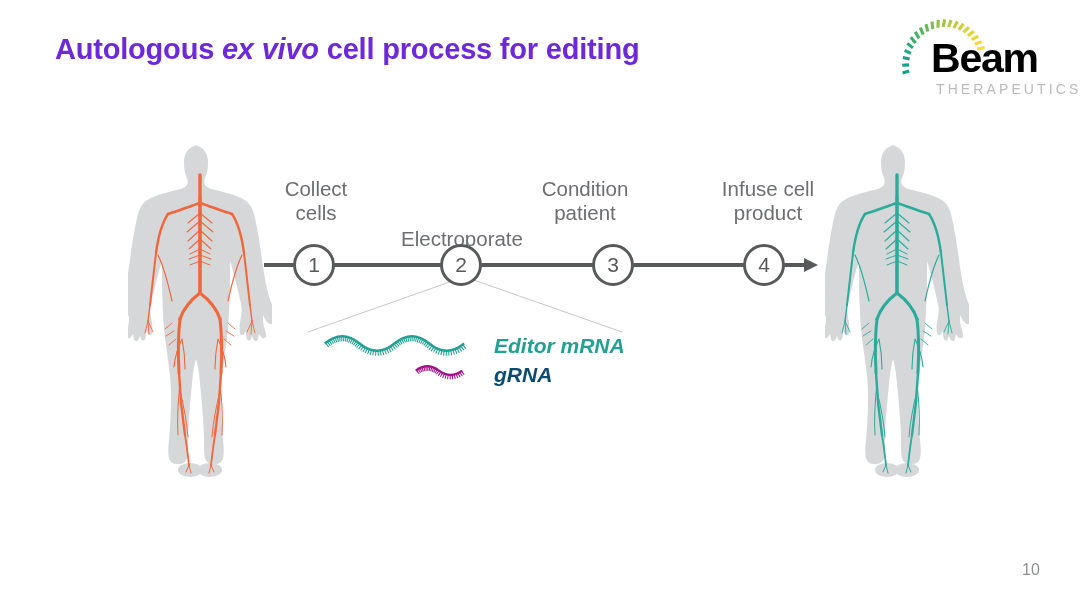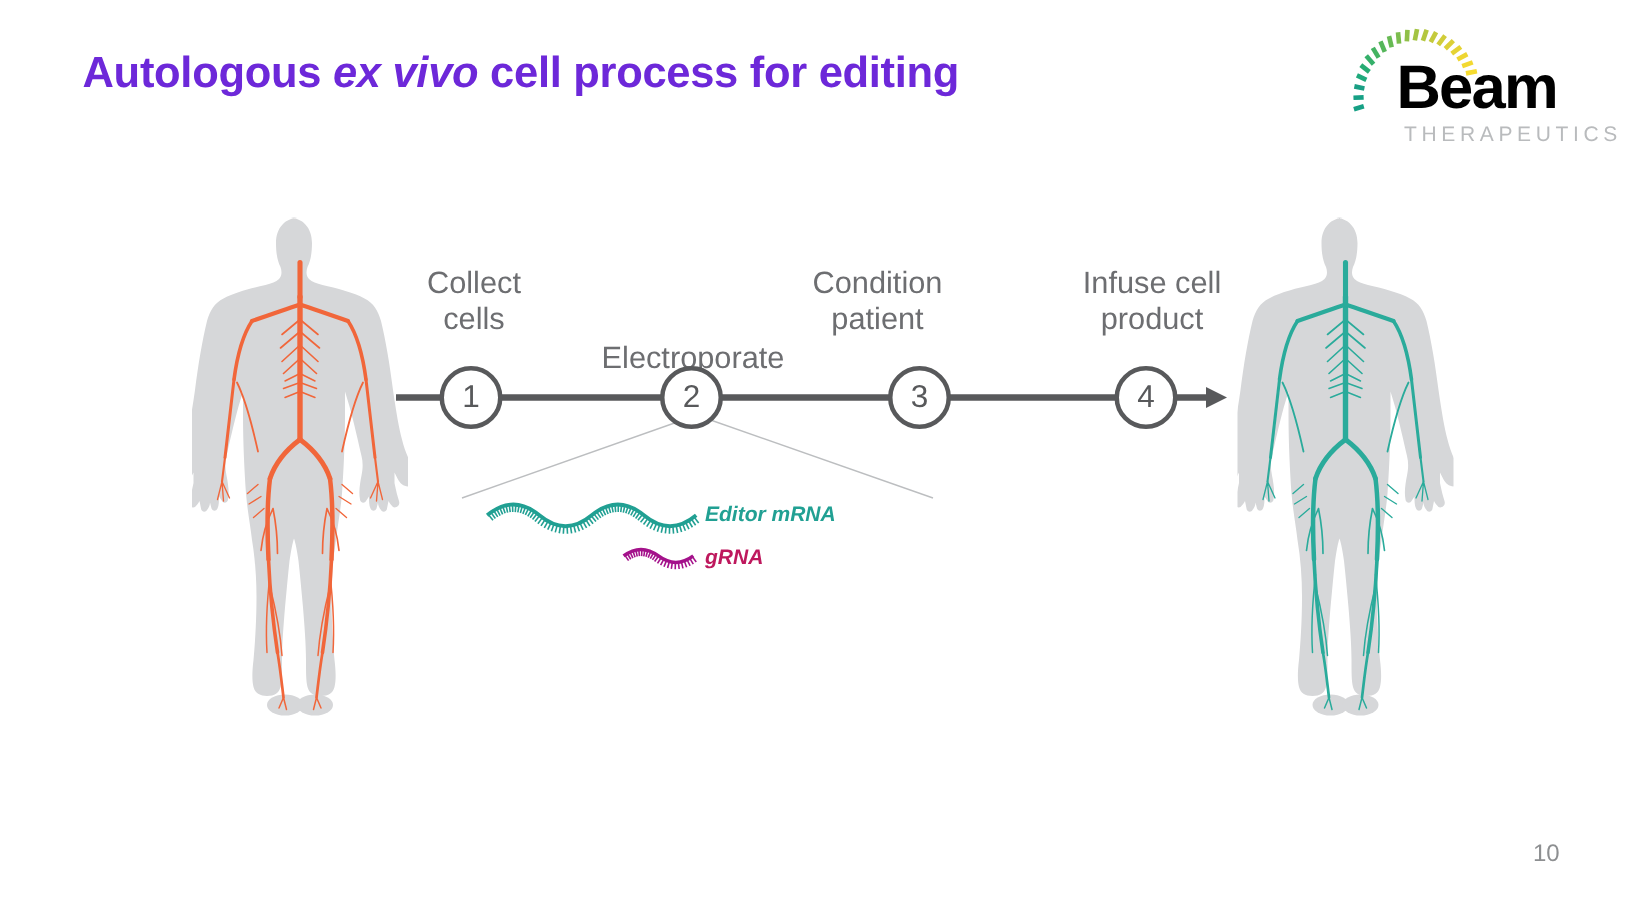--- a/index.html
+++ b/index.html
@@ -105,27 +105,28 @@
   #circle-3 { left: 592px; top: 244px; }
   #circle-4 { left: 743px; top: 244px; }
 
   #flow-arrow { position: absolute; left: 262px; top: 240px; z-index: 1; }
   #callout-lines { position: absolute; left: 300px; top: 276px; z-index: 0; }
 
   
   #payload { position: absolute; left: 318px; top: 330px; width: 300px; height: 60px; }
   .payload-label {
     position: absolute;
-    font-size: 14px;
+    font-size: 21px;
     font-weight: bold;
     font-style: italic;
     line-height: 1;
+    margin-left: 24px;
   }
   #label-mrna { left: 470px; top: 335px; color: #21a093; }
-  #label-grna { left: 470px; top: 364px; color: #be185d; }
+  #label-grna { left: 470px; top: 364px; color: #0c4a6e; }
 
   #page-number {
     position: absolute;
     left: 1022px;
     top: 561px;
     font-size: 16px;
     color: #8d8f91;
   }
 </style>
 </head>

